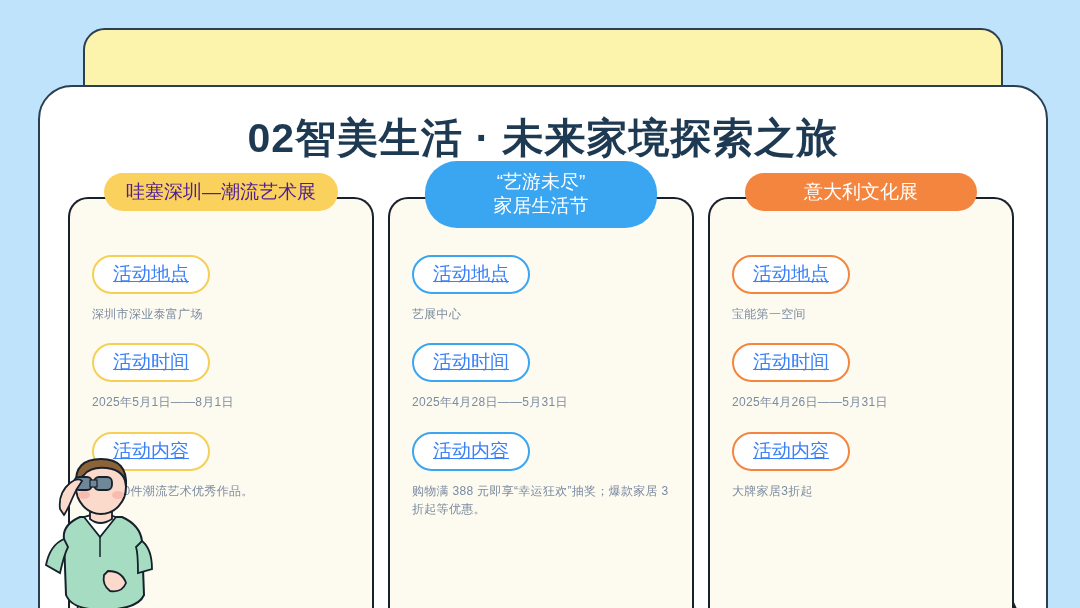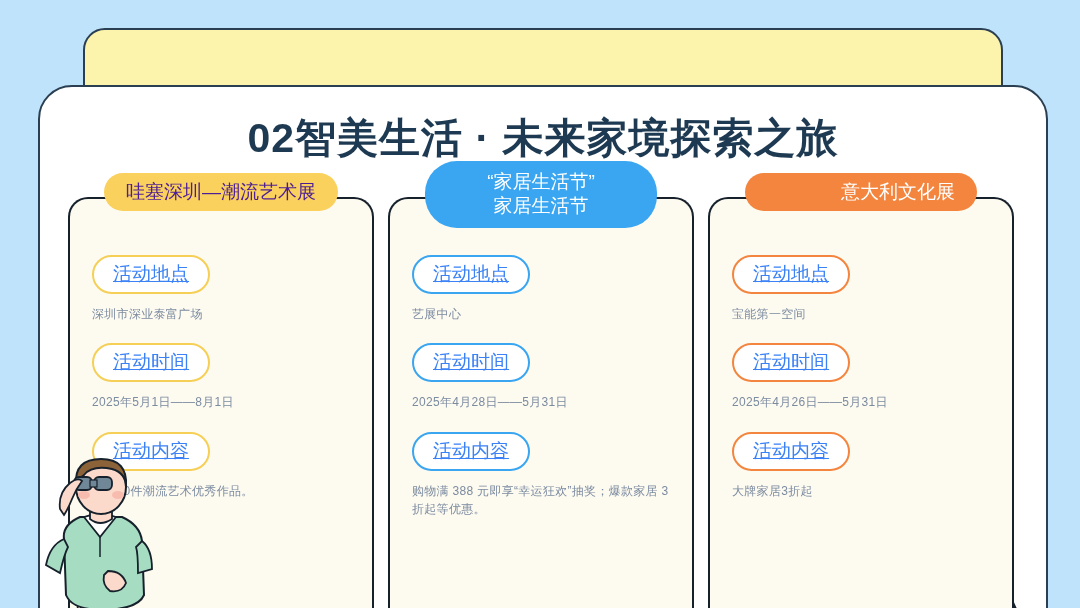--- a/index.html
+++ b/index.html
@@ -107,21 +107,21 @@
     white-space: nowrap;
     z-index: 6;
   }
   .card-header.two-line {
     padding: 9px 30px;
     top: -38px;
     border-radius: 32px;
   }
   .card-header.yellow { background: #fad15c; color: #4c1d95; }
   .card-header.blue   { background: #3aa5f0; color: #ffffff; }
-  .card-header.orange { background: #f3853f; color: #ffffff; text-align: right; }
+  .card-header.orange { background: #f3853f; color: #ffffff; }
 
   .card-body {
     position: absolute;
     left: 0;
     top: 56px;
     width: 100%;
     padding: 0 22px;
   }
 
   .field { margin-bottom: 6px; }
@@ -184,21 +184,21 @@
 
           <div class="field">
             <span class="field-pill pill-yellow">活动内容</span>
           </div>
           <div class="field-value">展出70件潮流艺术优秀作品。</div>
         </div>
       </div>
 
       <div class="card c2">
         <div class="card-header blue two-line">
-          <div>“家居生活节”</div>
+          <div>“艺游未尽”</div>
           <div>家居生活节</div>
         </div>
         <div class="card-body">
           <div class="field">
             <span class="field-pill pill-blue">活动地点</span>
           </div>
           <div class="field-value">艺展中心</div>
 
           <div class="field">
             <span class="field-pill pill-blue">活动时间</span>

